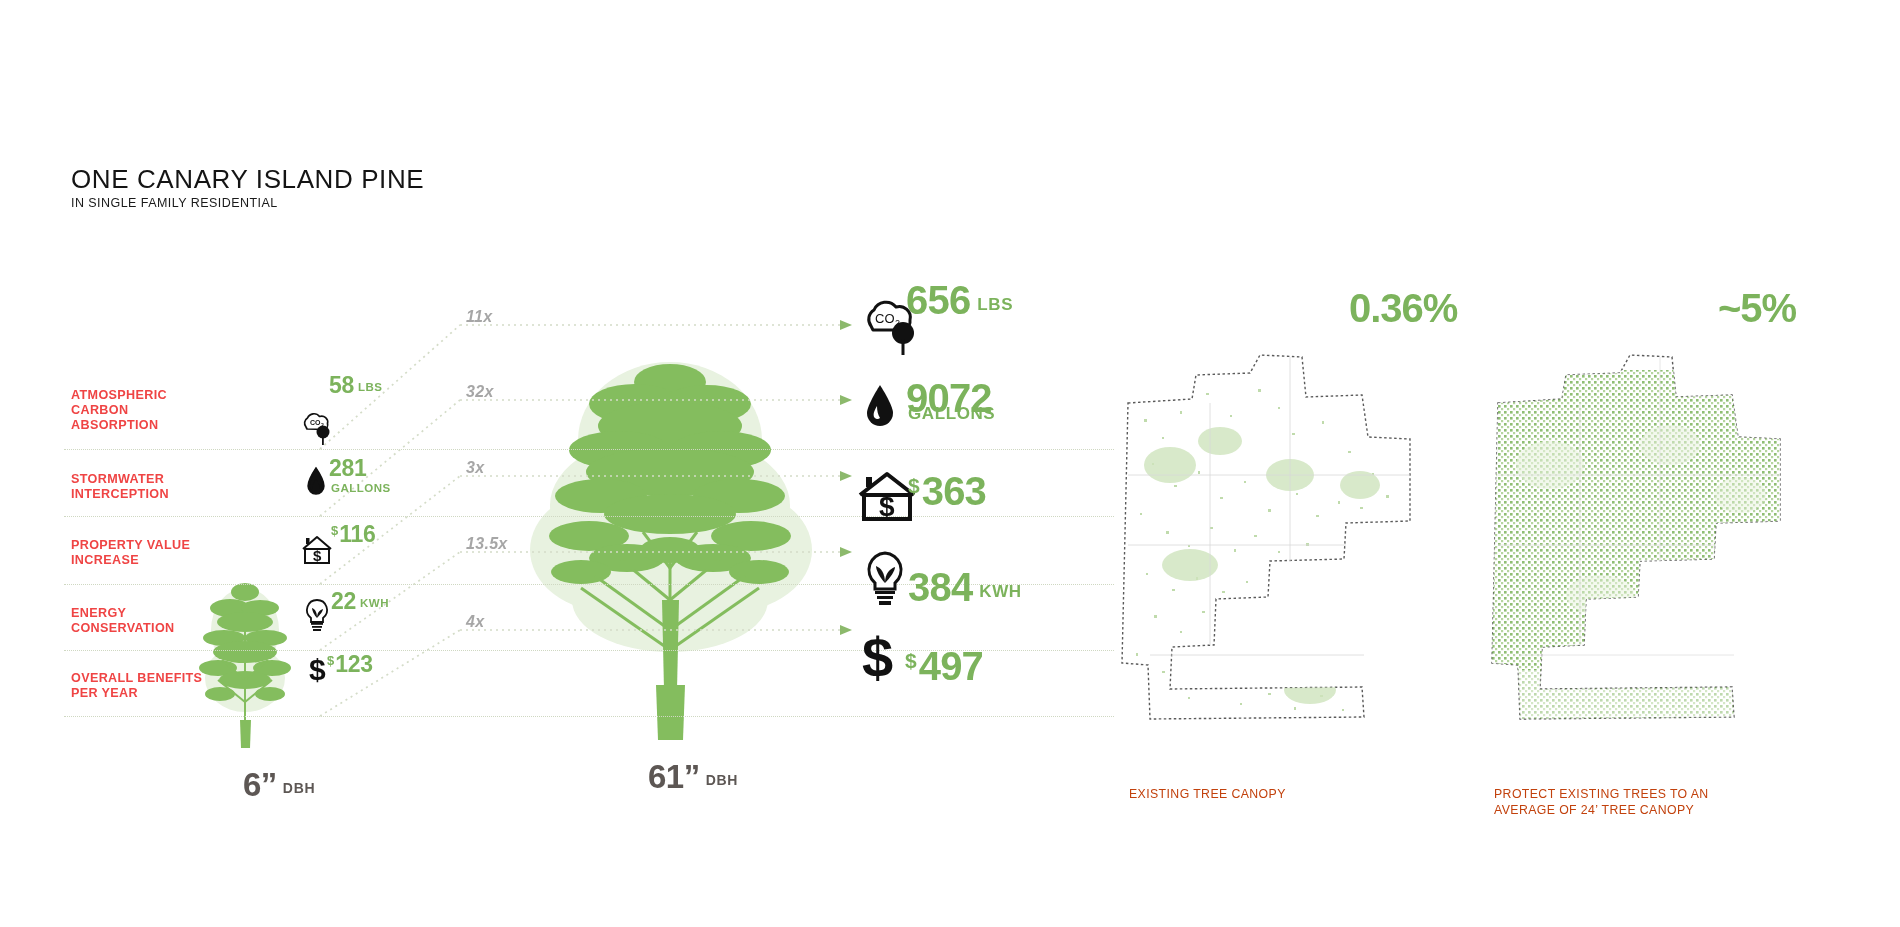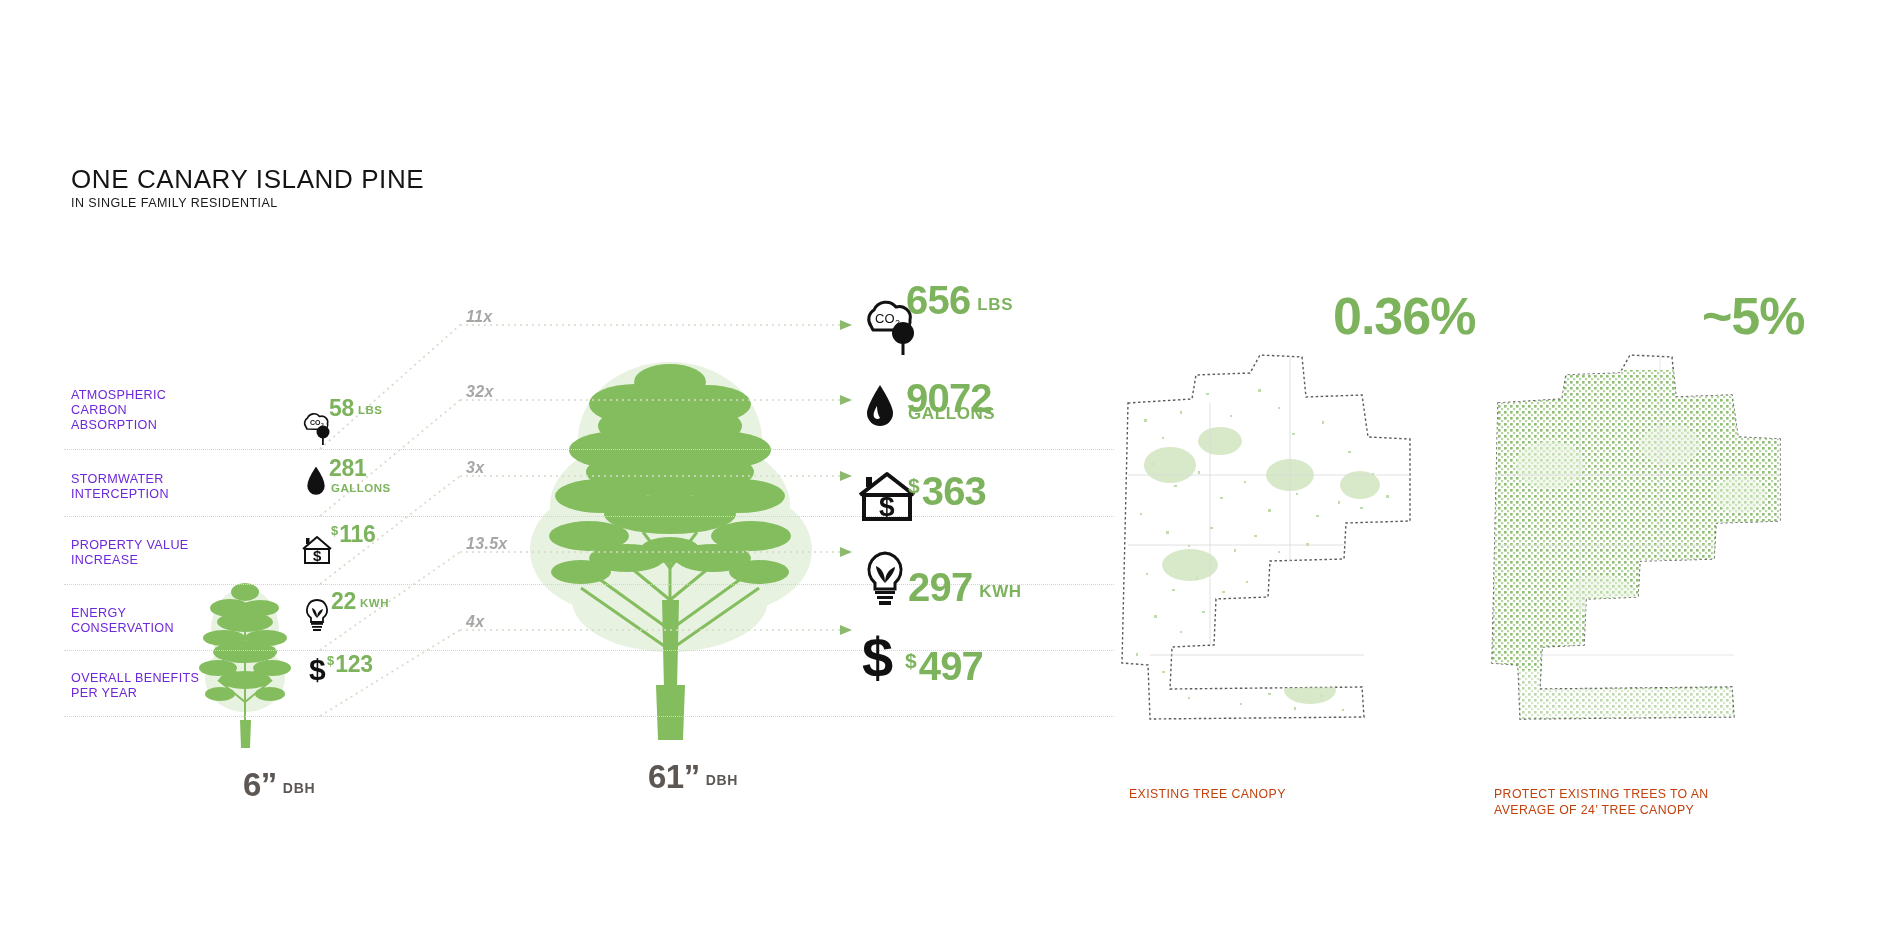--- a/index.html
+++ b/index.html
@@ -33,21 +33,21 @@
     position:absolute;left:1105px;top:163px;
     font-size:16.5px;letter-spacing:.35px;line-height:22px;font-weight:400;color:#141414;
     width:560px;
   }
 
   
   .rows{position:absolute;left:0;top:0;width:1050px;height:760px;}
   .row-label{
     position:absolute;
     font-size:12.6px;line-height:15.2px;letter-spacing:.35px;
-    font-weight:400;color:#6d28d9;text-transform:uppercase;
+    font-weight:700;color:#ef4444;text-transform:uppercase;
     white-space:pre-line;
   }
   .dotline{
     position:absolute;height:0;border-top:1.6px dotted #cfd8c2;
   }
 
   
   .sm-val{
     position:absolute;color:#7cb35c;font-weight:700;white-space:nowrap;
   }
@@ -69,22 +69,23 @@
     font-size:16px;letter-spacing:.3px;white-space:nowrap;
   }
 
   
   .dbh{position:absolute;color:#5d5754;white-space:nowrap;}
   .dbh-num{font-size:33px;font-weight:700;letter-spacing:-.5px;}
   .dbh-unit{font-size:14px;font-weight:700;letter-spacing:.7px;margin-left:6px;vertical-align:3px;}
 
   
   .pct{
-    position:absolute;color:#7cb35c;font-weight:700;font-size:52px;letter-spacing:-1px;
+    position:absolute;color:#7cb35c;font-weight:700;font-size:40px;letter-spacing:-1px;
     white-space:nowrap;
+    margin-left:16px;
   }
   .map-cap{
     position:absolute;font-size:12.3px;line-height:16px;letter-spacing:.4px;
     color:#c2410c;font-weight:400;text-transform:uppercase;white-space:pre-line;
   }
   .icon{position:absolute;}
   .tree-art{position:absolute;}
   .map-art{position:absolute;}
 </style>
 </head>
@@ -213,21 +214,21 @@
     </g>
   </svg>
 
   <svg class="icon" style="left:298px;top:410px;" width="34" height="36" viewBox="0 0 34 36">
     <path d="M8 17 a6 6 0 0 1 1.5-9 a7 7 0 0 1 12-1.5 a6 6 0 0 1 8 7 a5 5 0 0 1-3 6 L9 19 Z" fill="#fff" stroke="#111" stroke-width="1.7" stroke-linejoin="round"></path>
     <text x="12" y="15" font-family="Liberation Sans, sans-serif" font-size="7" fill="#111" font-weight="700">CO</text>
     <text x="23" y="17" font-family="Liberation Sans, sans-serif" font-size="5" fill="#111" font-weight="700">2</text>
     <circle cx="25" cy="22" r="6.5" fill="#111"></circle>
     <rect x="24" y="26" width="1.8" height="9" fill="#111"></rect>
   </svg>
-  <div class="sm-val" style="left:329px;top:395px;text-align:center;">
+  <div class="sm-val" style="left:329px;top:372px;text-align:center;">
     <span class="sm-num">58</span><span class="sm-unit">LBS</span>
   </div>
 
   <svg class="icon" style="left:305px;top:466px;" width="22" height="32" viewBox="0 0 22 32">
     <path d="M11 2 C11 2 3 14 3 20 a8 8 0 0 0 16 0 C19 14 11 2 11 2 Z" fill="#111" stroke="#111" stroke-width="1.4"></path>
     <path d="M11 8 C11 8 6 16 6 20 a5 5 0 0 0 5 5 Z" fill="#fff" opacity="0"></path>
     <path d="M11 3 C11 3 4 14 4 20 a7 7 0 0 0 14 0 C18 14 11 3 11 3 Z" fill="none" stroke="#111" stroke-width="1.6"></path>
     <path d="M11 13 C8.5 17 7.5 19 7.5 21 a3.5 3.5 0 0 0 7 0 C14.5 19 13.5 17 11 13 Z" fill="#111"></path>
   </svg>
   <div class="sm-val" style="left:329px;top:455px;">
@@ -300,21 +301,21 @@
 
   <svg class="icon" style="left:860px;top:550px;" width="50" height="58" viewBox="0 0 50 58">
     <path d="M25 3 a17 17 0 0 1 10 30 v6 h-20 v-6 a17 17 0 0 1 10-30 Z" fill="#fff" stroke="#111" stroke-width="3"></path>
     <path d="M25 33 C20 28 16 20 16 16 C21 18 25 23 25 33 Z" fill="#111"></path>
     <path d="M25 33 C30 28 35 21 35 17 C30 19 25 23 25 33 Z" fill="#111"></path>
     <rect x="15" y="41" width="20" height="3" fill="#111"></rect>
     <rect x="17" y="46" width="16" height="3" fill="#111"></rect>
     <rect x="19" y="51" width="12" height="4" fill="#111"></rect>
   </svg>
   <div class="bg-val" style="left:908px;top:549px;">
-    <span class="bg-num">297</span><span class="bg-unit">KWH</span>
+    <span class="bg-num">384</span><span class="bg-unit">KWH</span>
   </div>
 
   <div class="icon" style="left:862px;top:630px;font-size:56px;font-weight:700;color:#111;line-height:1;">$</div>
   <div class="bg-val" style="left:905px;top:628px;">
     <span class="bg-dollar">$</span><span class="bg-num">497</span>
   </div>
 
   <div class="dbh" style="left:243px;top:758px;margin-top:8px;">
     <span class="dbh-num">6”</span><span class="dbh-unit">DBH</span>
   </div>

